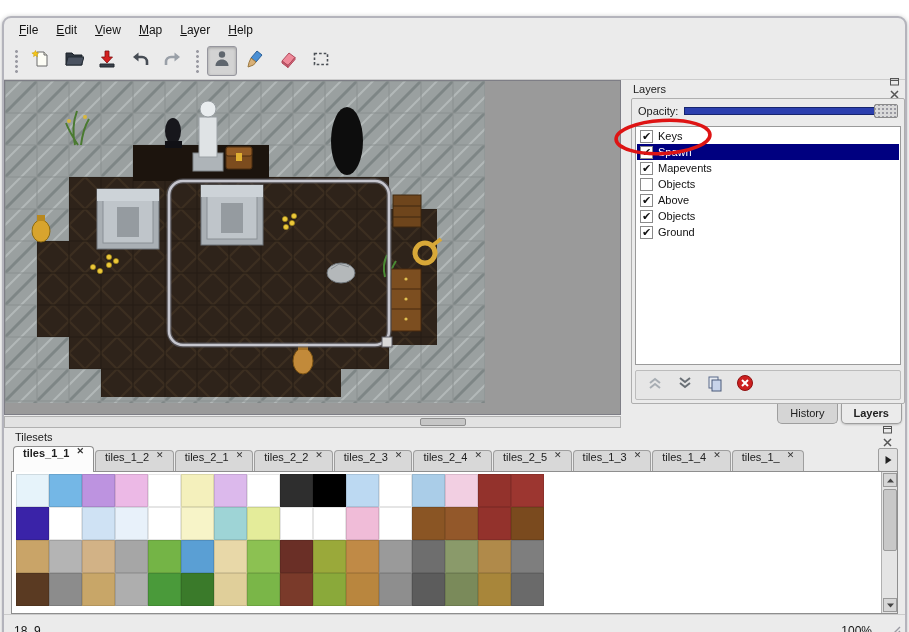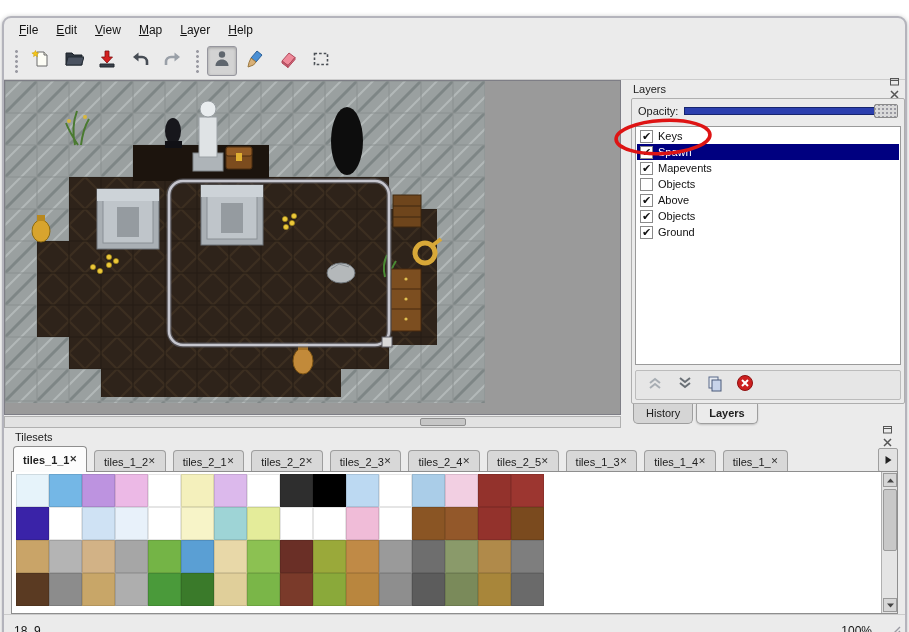--- a/index.html
+++ b/index.html
@@ -62,34 +62,34 @@
   .layer-row { height:16px; display:flex; align-items:center; padding-left:3px;
                font-size:11px; color:#101010; }
   .layer-row.selected { background:#000080; color:#ffffff; }
   .checkbox { width:13px; height:13px; background:#ffffff; border:1px solid #8a8a8a;
               font-size:11px; line-height:11px; text-align:center; color:#101010;
               margin-right:5px; flex:none; }
   #layer-btnrow { height:30px; margin:2px 3px 3px 3px; border:1px solid #bcbcbc;
                   background:#e6e6e6; display:flex; align-items:center; gap:8px;
                   padding-left:8px; border-radius:2px; }
   .mini-btn { width:22px; height:22px; display:flex; align-items:center; justify-content:center; }
-  #dock-tabbar { height:24px; display:flex; padding-left:4px; align-items:flex-start; }
+  #dock-tabbar { height:24px; display:flex; padding-left:4px; align-items:flex-start;justify-content:flex-end; }
   .dock-tab { font-size:11px; padding:3px 12px 4px 12px; background:#d5d5d5;
               border:1px solid #9e9e9e; border-top:none; border-radius:0 0 5px 5px;
               margin-right:3px; color:#202020; }
   .dock-tab.active { background:#ebebeb; font-weight:bold;
                      box-shadow:0 1px 2px rgba(0,0,0,.18); }
 
   
   #tilesets-dock { height:186px; display:flex; flex-direction:column; padding:0 7px; }
   #ts-tabrow { height:26px; display:flex; align-items:flex-end; padding-left:2px; }
-  .ts-tab { height:22px; display:flex; align-items:center; padding:0 9px;
+  .ts-tab { height:22px; display:flex; align-items:flex-start; gap:7px; padding:0 9px;
             font-size:11px; color:#202020; background:#d8d8d8;
             border:1px solid #9e9e9e; border-bottom:none; border-radius:4px 4px 0 0;
-            margin-right:7px; white-space:nowrap; overflow:hidden; }
+            margin-right:1px; white-space:nowrap; overflow:hidden; }
   .ts-tab.active { height:26px; background:#fcfcfc; font-weight:bold;
                    border-color:#8e8e8e; position:relative; z-index:2; }
   .tab-close { font-size:9px; color:#333; line-height:9px; }
   #ts-scroll-right { margin-left:auto; width:20px; height:24px; background:#e2e2e2;
                      border:1px solid #9e9e9e; display:flex; align-items:center;
                      justify-content:center; border-radius:2px; }
   #ts-body { flex:1; background:#ffffff; border:1px solid #8e8e8e; position:relative;
              margin-top:-1px; z-index:1; overflow:hidden; }
   #palette-grid { position:absolute; left:4px; top:2px;
                   display:grid; grid-template-columns:repeat(16,33px);

